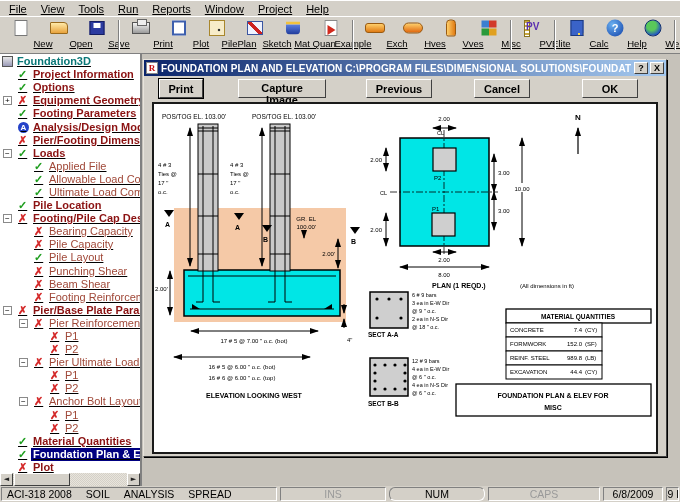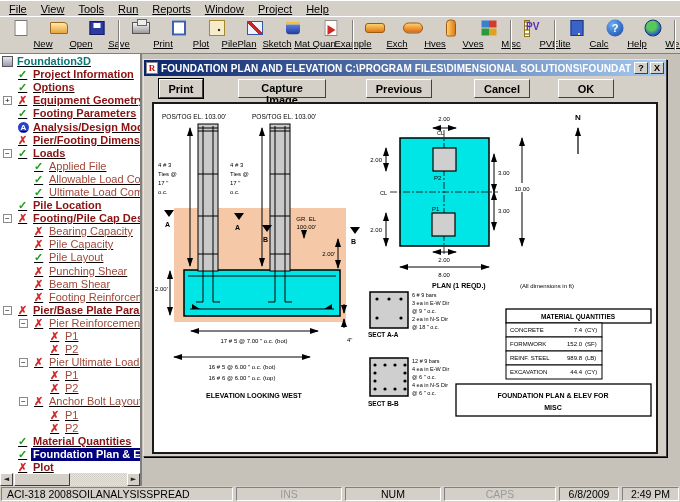--- a/index.html
+++ b/index.html
@@ -80,23 +80,23 @@
   .dbtn{position:absolute;top:3px;height:19px;background:#d4d0c8;border:1px solid;border-color:#fff #404040 #404040 #fff;
         font:bold 11px "Liberation Sans",sans-serif;text-align:center;padding-top:2px;}
   .dbtn.def{box-shadow:0 0 0 1px #000;}
   .drawing{position:absolute;left:8px;top:42px;width:506px;height:352px;background:#fff;border:2px solid #1a1a1a;}
   svg text{font-family:"Liberation Sans",sans-serif;fill:#000;}
   .bld{font-weight:bold;}
   
   .statusbar{position:absolute;left:0;bottom:0;width:680px;height:16px;background:#d4d0c8;display:flex;gap:3px;padding:1px 1px 0 1px;}
   .seg{border:1px solid;border-color:#808080 #fff #fff #808080;height:14px;font-size:10.5px;line-height:13px;
        display:flex;align-items:center;justify-content:center;white-space:nowrap;overflow:hidden;}
-  .seg.left{width:232px;justify-content:flex-start;padding-left:5px;}
+  .seg.left{width:276px;justify-content:flex-start;gap:14px;padding-left:5px;}
   .seg.s-ins{width:106px;color:#9a9a9a;}
-  .seg.s-num{width:96px;}
+  .seg.s-num{width:96px;border-radius:6px;}
   .seg.s-caps{width:112px;color:#9a9a9a;}
   .seg.s-date{width:60px;}
   .seg.s-time{flex:1;}
 </style>
 </head>
 <body>
 
 <div class="app">
 
   <div class="menubar">
@@ -376,21 +376,21 @@
           <div class="tbtns">
             <div class="wbtn">?</div>
             <div class="wbtn">X</div>
           </div>
         </div>
         <div class="btnrow">
           <button class="dbtn def" style="left:15px;width:44px;">Print</button>
           <button class="dbtn" style="left:94px;width:88px;">Capture Image</button>
           <button class="dbtn" style="left:222px;width:66px;">Previous</button>
           <button class="dbtn" style="left:330px;width:56px;">Cancel</button>
-          <button class="dbtn" style="left:414px;width:56px;">OK</button>
+          <button class="dbtn" style="left:438px;width:56px;">OK</button>
         </div>
 
         <div class="drawing">
         <svg width="502" height="348" viewBox="0 0 502 348">
           <defs>
             <marker id="ar" markerWidth="9" markerHeight="8" refX="8" refY="3" orient="auto-start-reverse" markerUnits="userSpaceOnUse">
               <path d="M0,0 L9,3 L0,6 z"></path>
             </marker>
           </defs>
 

